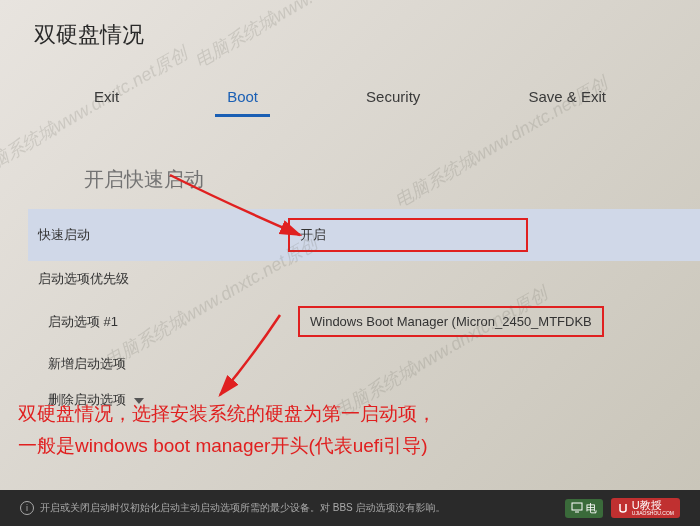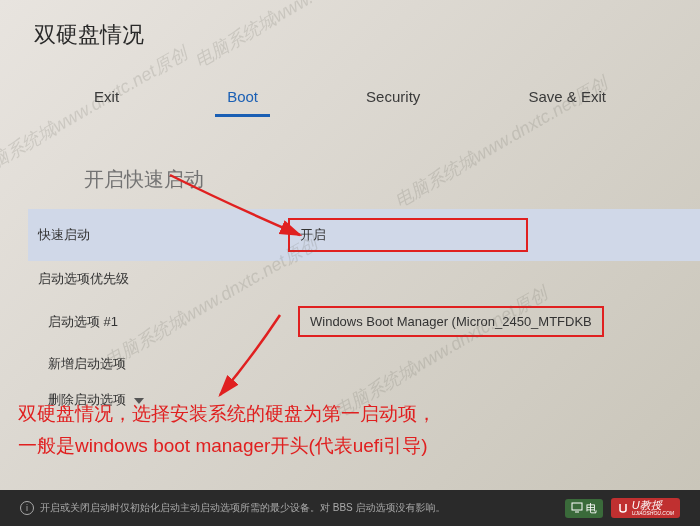--- a/index.html
+++ b/index.html
@@ -152,21 +152,20 @@
     }
     .logo-badge-2 {
       background: #c03030;
       color: white;
       padding: 2px 6px;
       font-size: 11px;
       border-radius: 3px;
       display: flex;
       align-items: center;
       gap: 3px;
-      font-style: italic;
     }
     .watermark {
       position: absolute;
       color: rgba(100, 100, 90, 0.18);
       font-size: 18px;
       white-space: nowrap;
       transform: rotate(-30deg);
       pointer-events: none;
       font-style: italic;
     }

